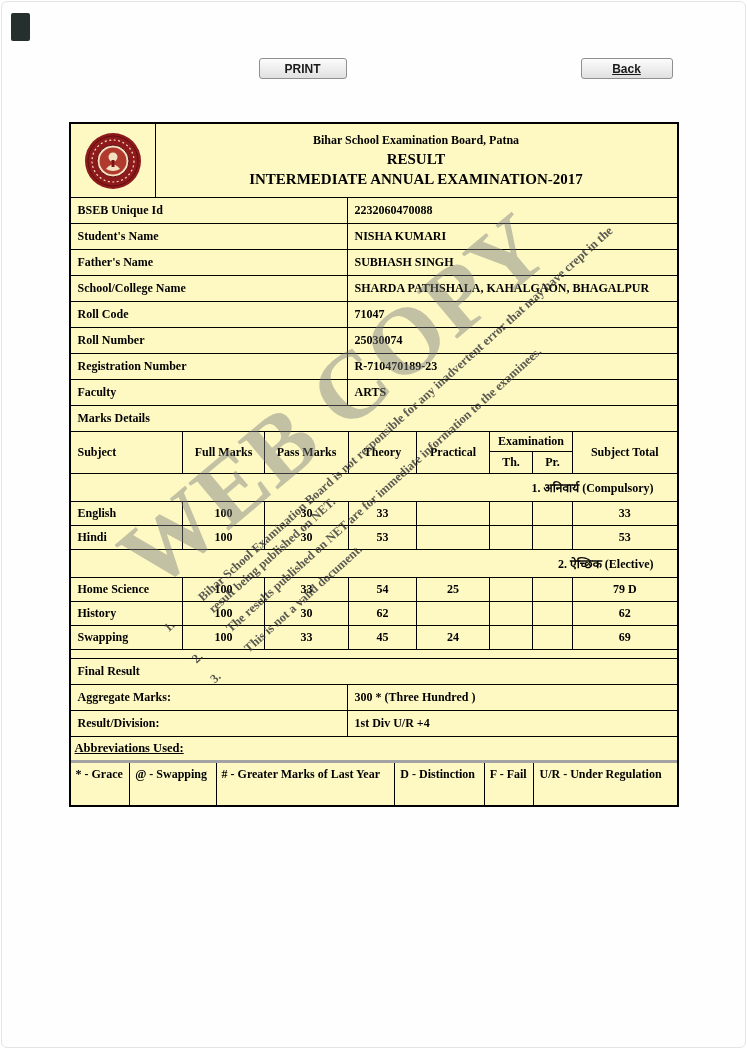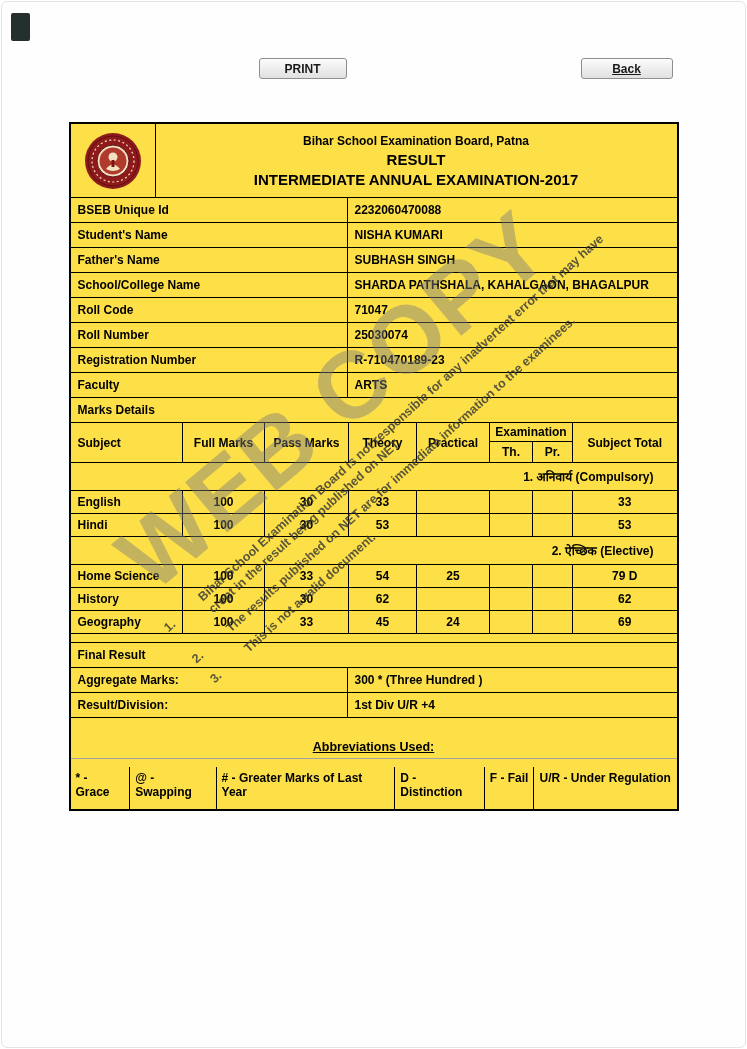--- a/index.html
+++ b/index.html
@@ -6,21 +6,21 @@
   html, body { width: 747px; height: 1049px; }
   body { background: #fff; font-family: "Liberation Sans", "DejaVu Sans", sans-serif; font-weight: bold; color: #000; position: relative; overflow: hidden; }
   .viewport { position: absolute; inset: 1px; border: 1px solid #e4e4e8; border-radius: 6px; background: #fefefe; overflow: hidden; }
   .corner-artifact { position: absolute; left: 9px; top: 11px; width: 19px; height: 28px; background: #25302e; border-radius: 2px; }
 
   .toolbar { position: relative; width: 610px; margin: 56px auto 0; height: 21px; }
   .btn { position: absolute; top: 0; height: 21px; background: linear-gradient(#fcfcfc, #e0e0e0); border: 1px solid #8f8f8f; border-radius: 3px; font-family: inherit; font-size: 12px; font-weight: bold; color: #1a1a1a; cursor: pointer; line-height: 18px; }
   .btn-print { left: 190px; width: 88px; }
   .btn-back  { right: 6px;  width: 92px; text-decoration: underline; }
 
-  .card { position: relative; width: 610px; margin: 43px auto 0; border: 2px solid #000; background: #fde047; font-size: 12px; }
+  .card { position: relative; width: 610px; margin: 43px auto 0; border: 2px solid #000; background: #fef9c3; font-size: 12px; font-family: Liberation Serif, serif; }
 
   .card-header { display: flex; border-bottom: 1px solid #000; height: 74px; }
   .logo-cell { width: 85px; border-right: 1px solid #000; display: flex; align-items: center; justify-content: center; }
   .title-cell { flex: 1; display: flex; flex-direction: column; align-items: center; justify-content: center; gap: 3px; text-align: center; }
   .board-name { font-size: 12px; }
   .result-title { font-size: 15px; }
   .exam-title { font-size: 15px; }
 
   .info-row { display: flex; border-bottom: 1px solid #000; min-height: 25px; }
   .info-label { width: 276px; padding: 5px 7px; }
@@ -31,23 +31,23 @@
   table.marks { width: 100%; border-collapse: collapse; table-layout: fixed; }
   .marks th, .marks td { border: solid #000; border-width: 0 1px 1px 0; font-size: 12px; font-weight: bold; padding: 4px 5px; text-align: center; vertical-align: middle; }
   .marks .last { border-right-width: 0; }
   .marks .al { text-align: left; padding-left: 7px; }
   .marks .reg-top { padding: 2px 4px; }
   .marks .tier2 { padding: 3px 4px; }
   .marks tr.group td { text-align: right; border-right-width: 0; padding: 5px 23px; }
 
   .spacer-row { height: 9px; border-bottom: 1px solid #000; }
 
-  .abbr-title { border-bottom: 1px solid #a3a3a3; text-align: center; padding: 4px; font-size: 12.5px; margin-top: 18px; }
+  .abbr-title { border-bottom: 3px solid #a3a3a3; text-align: left; padding: 4px; font-size: 12.5px; }
   .abbr-title span { text-decoration: underline; }
-  .abbr-row { display: flex; margin-top: 8px; }
+  .abbr-row { display: flex; }
   .abbr-cell { border-right: 1px solid #000; padding: 4px 5px; font-size: 12px; min-height: 42px; }
   .abbr-cell:last-child { border-right: 0; }
   .w1 { width: 60px; } .w2 { width: 87px; } .w3 { width: 180px; } .w4 { width: 90px; } .w5 { width: 50px; } .w6 { width: 143px; }
 
   .watermark { position: absolute; inset: 0; pointer-events: none; overflow: hidden; z-index: 5; }
   .wm-notes { position: absolute; left: 345px; top: 335px; width: 600px; transform: translate(-50%,-50%) rotate(-42deg); color: rgba(55,55,55,0.82); font-size: 12.5px; line-height: 1.25; }
   .wm-note { display: flex; margin-bottom: 11px; }
   .wm-num { width: 46px; flex: none; }
   .wm-text { flex: 1; }
   .wm-main { position: absolute; left: 262px; top: 277px; transform: translate(-50%,-50%) rotate(-40deg); font-size: 95px; font-weight: bold; color: rgba(125,125,125,0.45); white-space: nowrap; letter-spacing: 1px; }
@@ -188,21 +188,21 @@
         <td class="al">History</td>
         <td>100</td>
         <td>30</td>
         <td>62</td>
         <td></td>
         <td></td>
         <td></td>
         <td class="last">62</td>
       </tr>
       <tr>
-        <td class="al">Geography</td>
+        <td class="al">Swapping</td>
         <td>100</td>
         <td>33</td>
         <td>45</td>
         <td>24</td>
         <td></td>
         <td></td>
         <td class="last">69</td>
       </tr>
     </tbody>
       </table>

